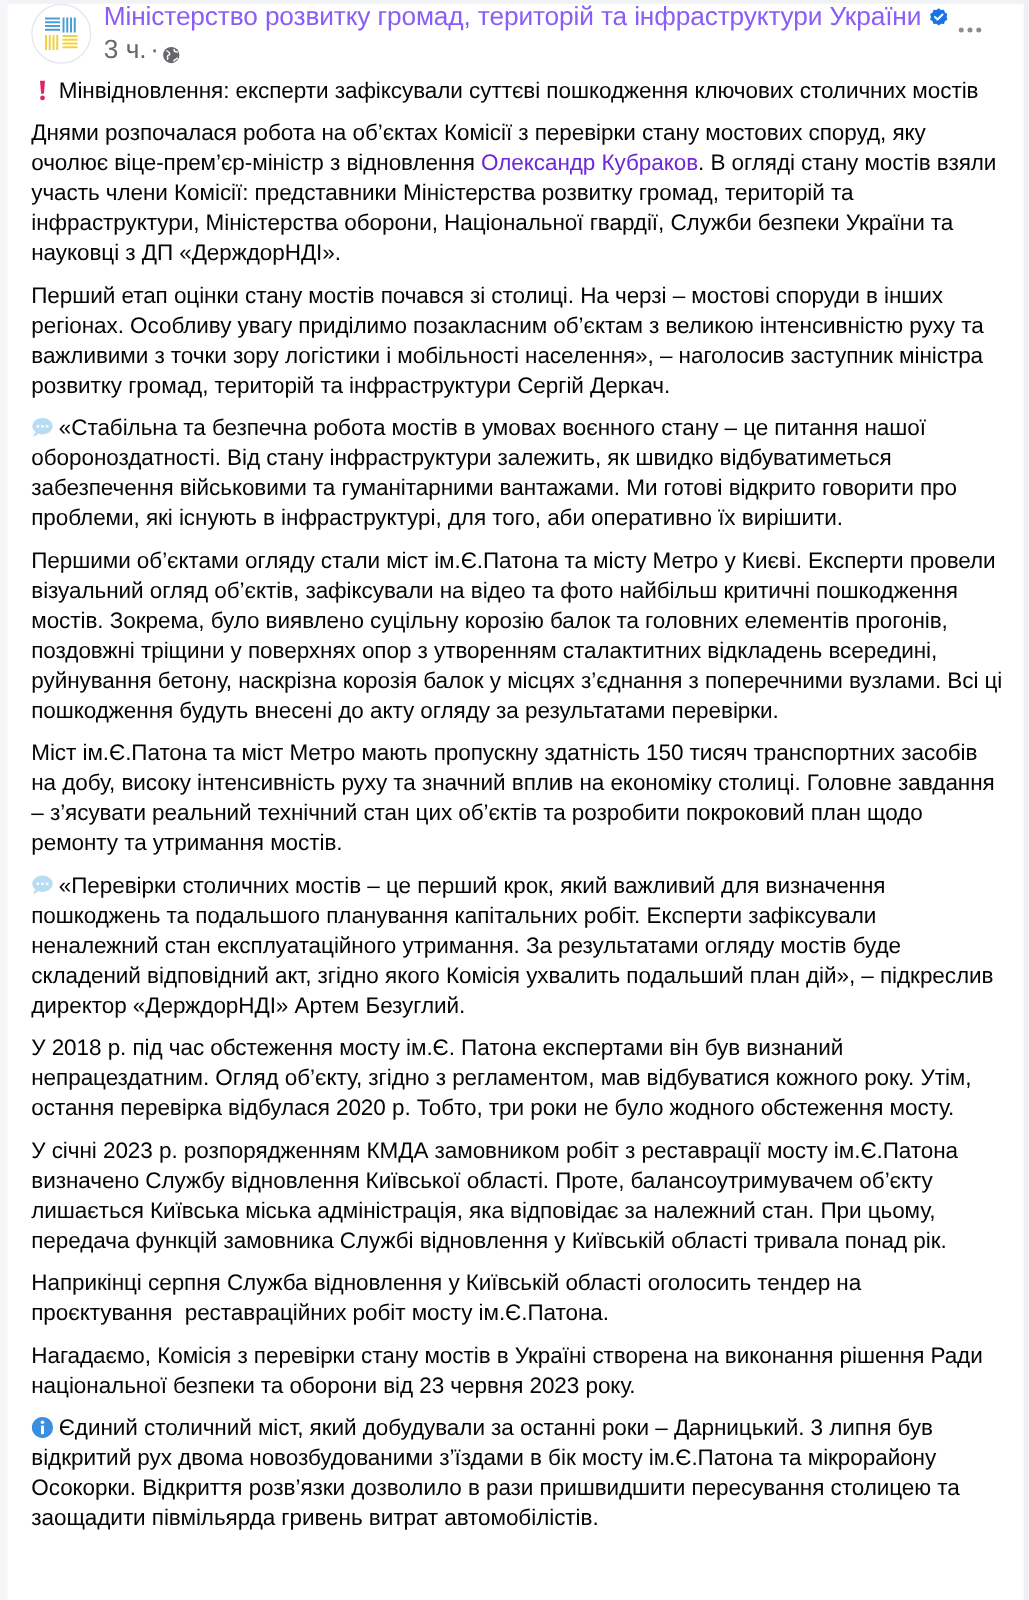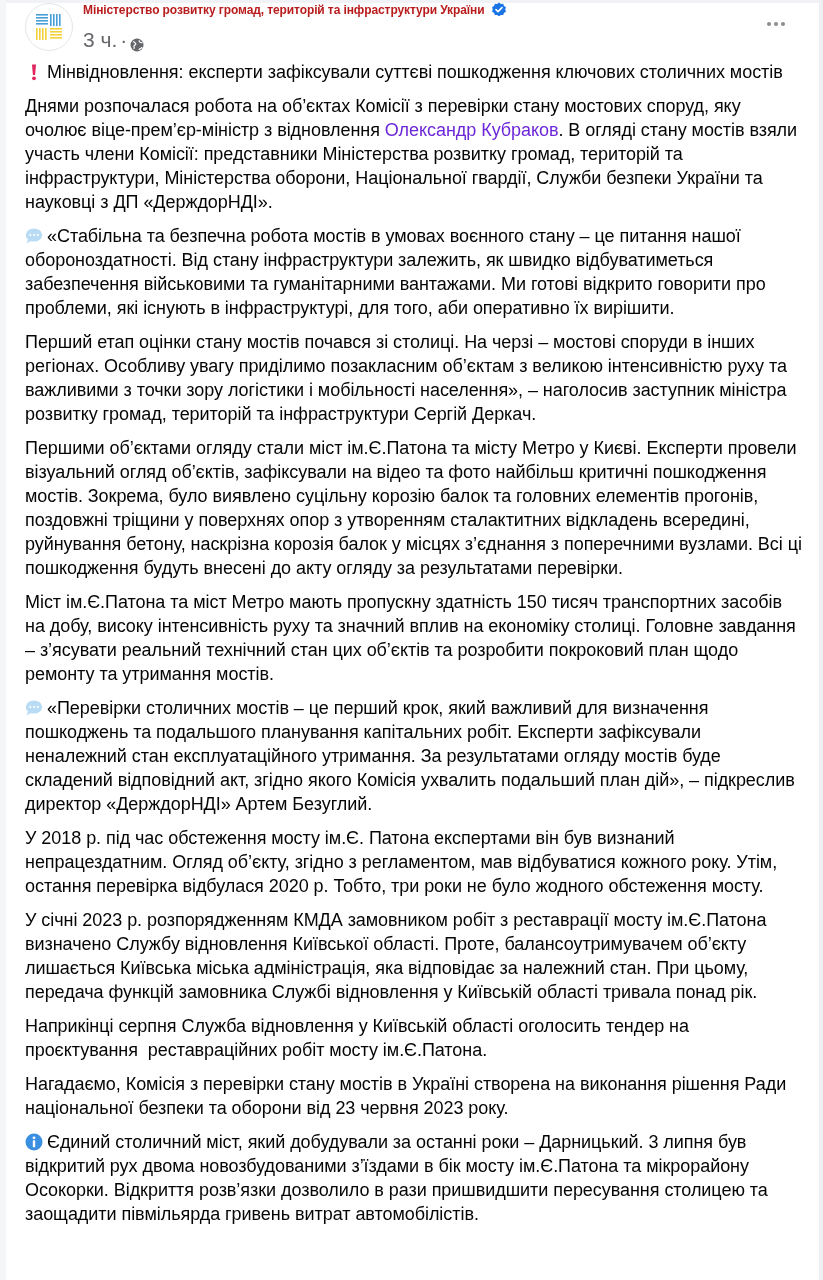--- a/index.html
+++ b/index.html
@@ -58,23 +58,23 @@
   }
   .author-row {
     position: absolute;
     left: 83px; top: 2px;
     display: flex;
     align-items: center;
     gap: 6px;
     white-space: nowrap;
   }
   .author-name {
-    font-size: 12px;
-    font-weight: bold;
-    color: #b91c1c;
+    font-size: 21px;
+    font-weight: normal;
+    color: #8b5cf6;
     letter-spacing: -0.1px;
   }
   .verified {
     width: 16px; height: 16px;
     display: inline-block;
   }
   .meta-row {
     position: absolute;
     left: 83px; top: 28px;
     display: flex;
@@ -190,30 +190,30 @@
 </div>
 
 <div class="post-body">
   <p><span class="emoji"><svg width="18" height="18" viewBox="0 0 18 18">
           <path d="M7 1.5h4l-.9 10.5H7.9z" fill="#e0245e"></path>
           <circle cx="9" cy="15.3" r="1.9" fill="#e0245e"></circle>
         </svg></span><span>Мінвідновлення: експерти зафіксували суттєві пошкодження ключових столичних мостів</span></p>
 
   <p><span>Днями розпочалася робота на об’єктах Комісії з перевірки стану мостових споруд, яку очолює віце-прем’єр-міністр з відновлення </span><span class="mention">Олександр Кубраков</span><span>. В огляді стану мостів взяли участь члени Комісії: представники Міністерства розвитку громад, територій та інфраструктури, Міністерства оборони, Національної гвардії, Служби безпеки України та науковці з ДП «ДерждорНДІ».</span></p>
 
+  <p><span>Перший етап оцінки стану мостів почався зі столиці. На черзі – мостові споруди в інших регіонах. Особливу увагу приділимо позакласним об’єктам з великою інтенсивністю руху та важливими з точки зору логістики і мобільності населення», – наголосив заступник міністра розвитку громад, територій та інфраструктури Сергій Деркач.</span></p>
+
   <p><span class="emoji"><svg width="18" height="18" viewBox="0 0 18 18">
           <ellipse cx="9" cy="8" rx="8.2" ry="6.6" fill="#b9dcf5"></ellipse>
           <path d="M3 12.5l-1.5 4 4.5-2.5z" fill="#b9dcf5"></path>
           <circle cx="5.3" cy="8" r="1.1" fill="#fff"></circle>
           <circle cx="9" cy="8" r="1.1" fill="#fff"></circle>
           <circle cx="12.7" cy="8" r="1.1" fill="#fff"></circle>
         </svg></span><span>«Стабільна та безпечна робота мостів в умовах воєнного стану – це питання нашої обороноздатності. Від стану інфраструктури залежить, як швидко відбуватиметься забезпечення військовими та гуманітарними вантажами. Ми готові відкрито говорити про проблеми, які існують в інфраструктурі, для того, аби оперативно їх вирішити.</span></p>
 
-  <p><span>Перший етап оцінки стану мостів почався зі столиці. На черзі – мостові споруди в інших регіонах. Особливу увагу приділимо позакласним об’єктам з великою інтенсивністю руху та важливими з точки зору логістики і мобільності населення», – наголосив заступник міністра розвитку громад, територій та інфраструктури Сергій Деркач.</span></p>
-
   <p><span>Першими об’єктами огляду стали міст ім.Є.Патона та місту Метро у Києві. Експерти провели візуальний огляд об’єктів, зафіксували на відео та фото найбільш критичні пошкодження мостів. Зокрема, було виявлено суцільну корозію балок та головних елементів прогонів, поздовжні тріщини у поверхнях опор з утворенням сталактитних відкладень всередині, руйнування бетону, наскрізна корозія балок у місцях з’єднання з поперечними вузлами. Всі ці пошкодження будуть внесені до акту огляду за результатами перевірки.</span></p>
 
   <p><span>Міст ім.Є.Патона та міст Метро мають пропускну здатність 150 тисяч транспортних засобів на добу, високу інтенсивність руху та значний вплив на економіку столиці. Головне завдання – з’ясувати реальний технічний стан цих об’єктів та розробити покроковий план щодо ремонту та утримання мостів.</span></p>
 
   <p><span class="emoji"><svg width="18" height="18" viewBox="0 0 18 18">
           <ellipse cx="9" cy="8" rx="8.2" ry="6.6" fill="#b9dcf5"></ellipse>
           <path d="M3 12.5l-1.5 4 4.5-2.5z" fill="#b9dcf5"></path>
           <circle cx="5.3" cy="8" r="1.1" fill="#fff"></circle>
           <circle cx="9" cy="8" r="1.1" fill="#fff"></circle>
           <circle cx="12.7" cy="8" r="1.1" fill="#fff"></circle>

